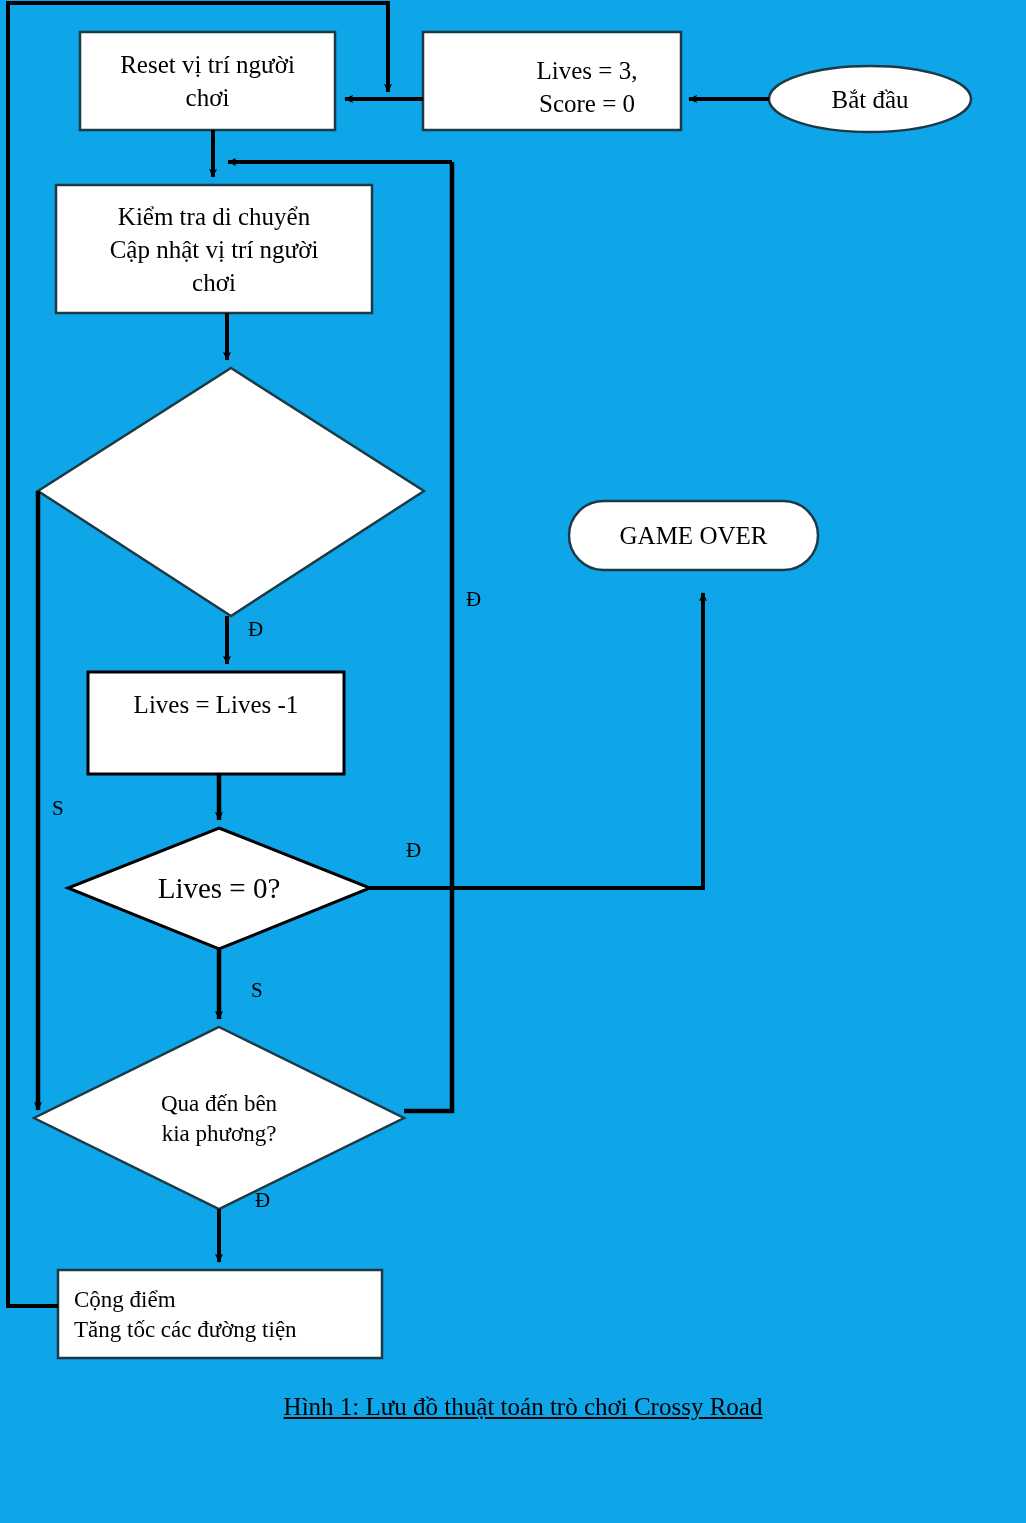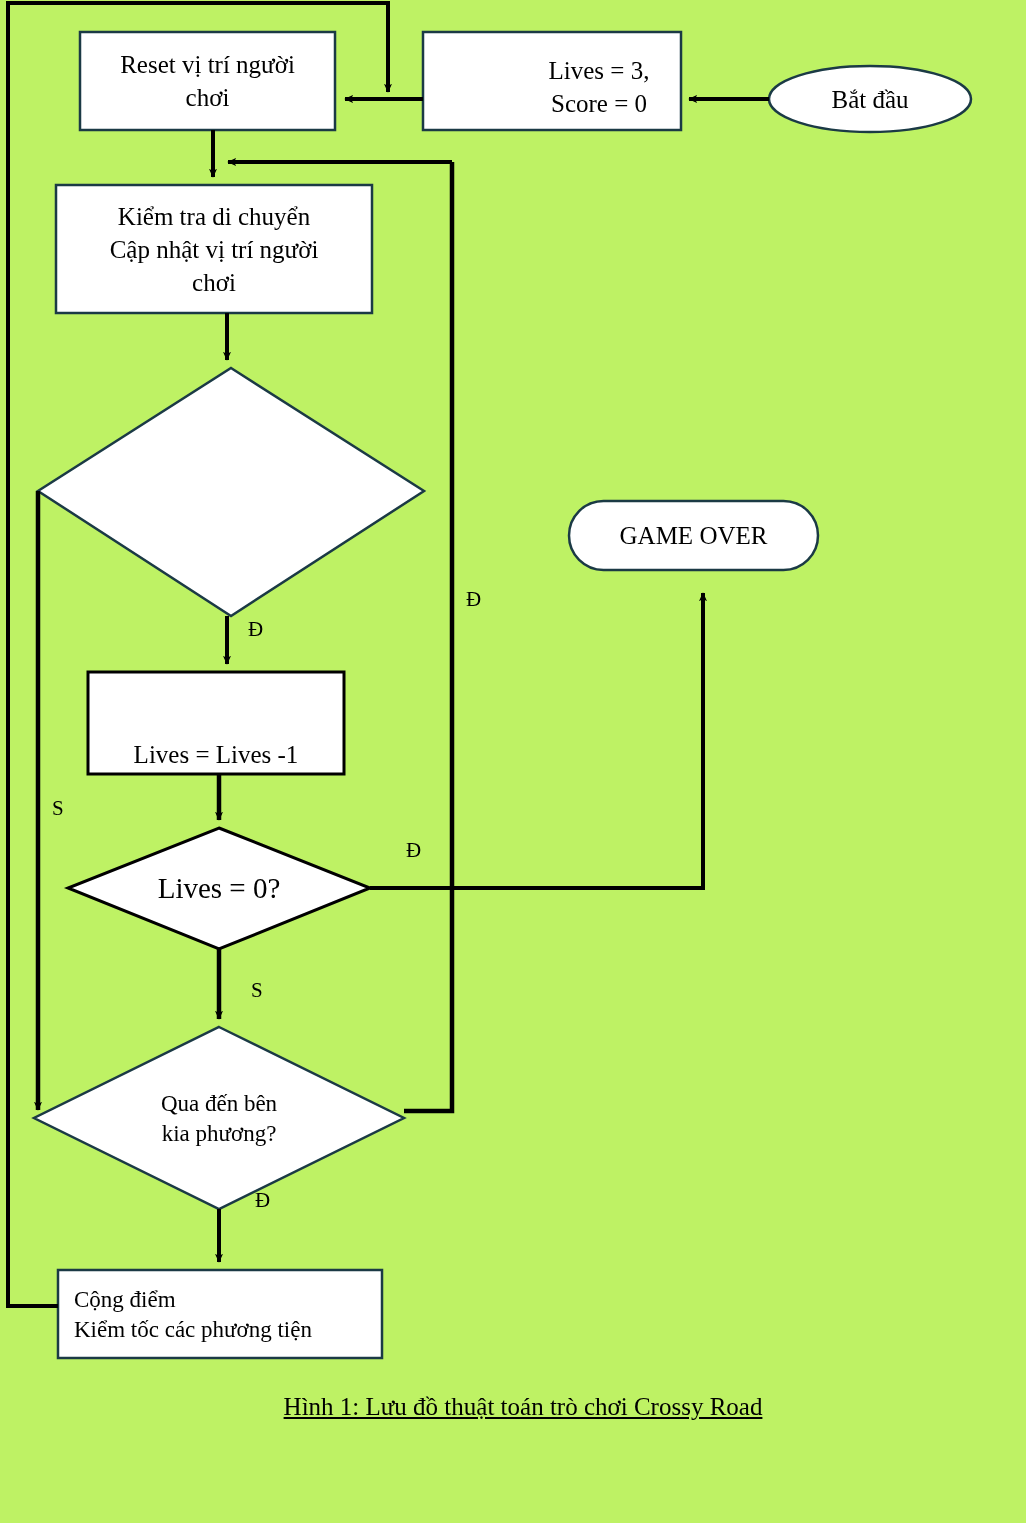--- a/index.html
+++ b/index.html
@@ -4,21 +4,21 @@
 <style>
   html, body {
     margin: 0;
     padding: 0;
     background: #ffffff;
   }
   #page {
     position: relative;
     width: 1026px;
     height: 1523px;
-    background: #bef264;
+    background: #0ea5e9;
     font-family: "Liberation Serif", "DejaVu Serif", serif;
     overflow: hidden;
   }
   #flow-svg {
     position: absolute;
     left: 0;
     top: 0;
     width: 1026px;
     height: 1523px;
   }
@@ -107,41 +107,41 @@
     <path d="M 219,949 L 219,1019" fill="none" stroke="#000000" stroke-width="4.5" marker-end="url(#arrow)"></path>
 
     <path d="M 404,1111 L 452,1111 L 452,162" fill="none" stroke="#000000" stroke-width="4.5"></path>
 
     <path d="M 219,1209 L 219,1262" fill="none" stroke="#000000" stroke-width="4" marker-end="url(#arrow)"></path>
   </svg>
 
   <div class="node-label" style="left:80px; top:32px; width:255px; height:98px; font-size:25px;">Reset vị trí người
 chơi</div>
 
-  <div class="node-label" style="left:424px; top:32px; width:258px; height:110px; font-size:25px;padding-left:46px;">Lives = 3,
+  <div class="node-label" style="left:412px; top:32px; width:258px; height:110px; font-size:25px;padding-left:46px;">Lives = 3,
 Score = 0</div>
 
   <div class="node-label" style="left:769px; top:66px; width:202px; height:66px; font-size:25px;">Bắt đầu</div>
 
   <div class="node-label" style="left:56px; top:185px; width:316px; height:128px; font-size:25px;">Kiểm tra di chuyển
 Cập nhật vị trí người
 chơi</div>
 
 
   <div class="node-label" style="left:569px; top:501px; width:249px; height:69px; font-size:25px;">GAME OVER</div>
 
-  <div class="node-label" style="left:88px; top:703px; width:256px; height:102px; font-size:25px;">Lives = Lives -1</div>
+  <div class="node-label" style="left:88px; top:653px; width:256px; height:102px; font-size:25px;">Lives = Lives -1</div>
 
   <div class="node-label" style="left:99px; top:858px; width:240px; height:60px; font-size:29px;">Lives = 0?</div>
 
   <div class="node-label" style="left:99px; top:1076px; width:240px; height:86px; font-size:23px;">Qua đến bên
 kia phương?</div>
 
   <div class="node-label left-align" style="left:74px; top:1276px; width:300px; height:78px; font-size:23px;">Cộng điểm
-Kiểm tốc các phương tiện</div>
+Tăng tốc các đường tiện</div>
 
   <div class="edge-label" style="left:248px; top:619px;">Đ</div>
 
   <div class="edge-label" style="left:52px; top:798px;">S</div>
 
   <div class="edge-label" style="left:406px; top:840px;">Đ</div>
 
   <div class="edge-label" style="left:251px; top:980px;">S</div>
 
   <div class="edge-label" style="left:466px; top:589px;">Đ</div>

